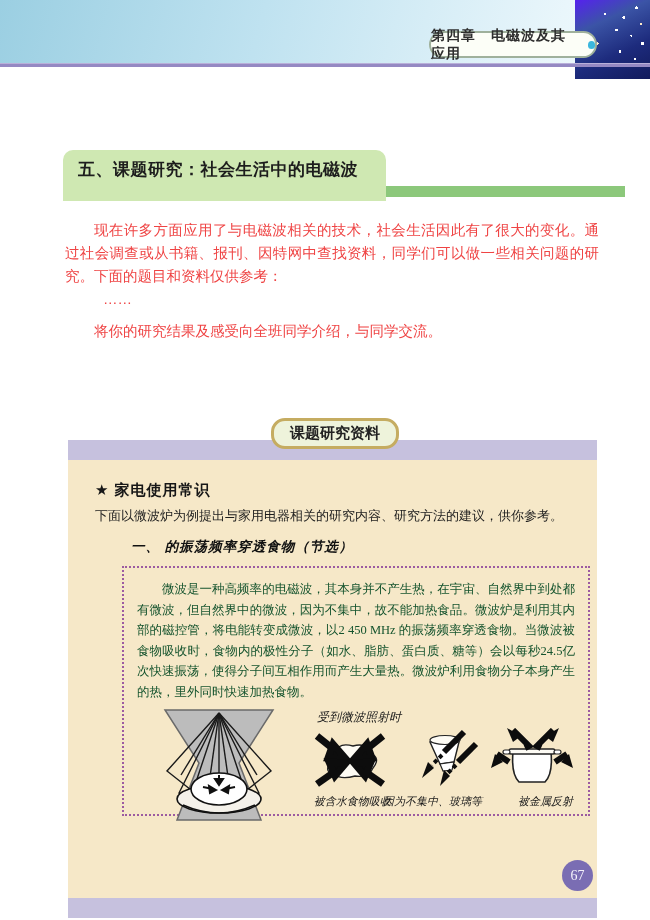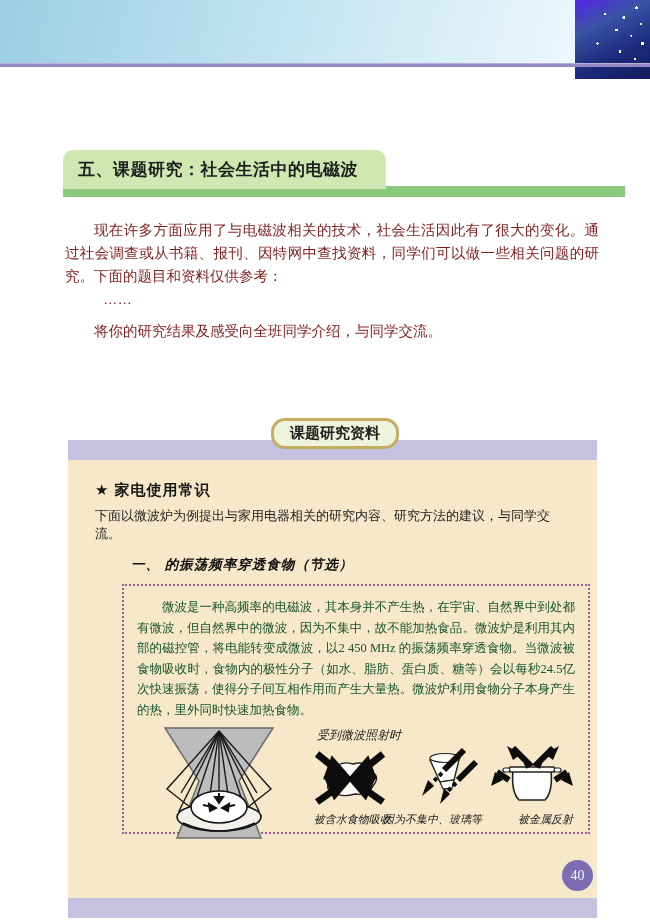--- a/index.html
+++ b/index.html
@@ -36,32 +36,32 @@
     background:#fcfef7; border:2px solid #9fb19c; border-radius:15px;
     display:flex; align-items:center; justify-content:center; gap:7px;
     font-size:14px; font-weight:bold; color:#2e2e2e; letter-spacing:1px;
   }
   .chapter-dot{ width:8px; height:8px; border-radius:50%; background:#3bb7de; }
 
   
   .section-title-box{
     position:absolute; top:150px; left:63px; z-index:2;
     background:#cfe8b2; border-radius:10px 10px 0 0;
-    padding:8px 28px 8px 15px;
+    padding:8px 28px 20px 15px;
     font-size:17px; font-weight:bold; color:#1d1d1d; letter-spacing:0.5px;
   }
   .section-bar{
     position:absolute; top:186px; left:63px; width:562px; height:11px;
     background:#8cc87b;
   }
 
   
   .intro{
     position:absolute; top:219px; left:65px; width:534px;
-    font-size:14.5px; line-height:23px; color:#7f1d1d; text-align:justify;
+    font-size:14.5px; line-height:23px; color:#ef4444; text-align:justify;
   }
   .intro p.lead{ text-indent:2em; }
   .intro .items{ margin-left:27px; }
   .intro .ellipsis{ margin-left:38px; }
   .intro p.closing{ text-indent:2em; margin-top:9px; }
 
   
   .tab-pill{
     position:absolute; top:418px; left:271px; z-index:5;
     background:#eef3db; border:3px solid #c5ac61; border-radius:14px;
@@ -102,41 +102,45 @@
   }
 </style>
 </head>
 <body>
 
 <div class="page">
 
   <div class="header-band"></div>
   <div class="header-photo"></div>
   <div class="header-rule"></div>
+  <div class="chapter-pill">
+    <span>第四章　电磁波及其应用</span>
+    <span class="chapter-dot"></span>
+  </div>
 
   <div class="section-title-box">
     <span>五、课题研究：社会生活中的电磁波</span>
   </div>
   <div class="section-bar"></div>
 
   <div class="intro">
     <p class="lead">现在许多方面应用了与电磁波相关的技术，社会生活因此有了很大的变化。通过社会调查或从书籍、报刊、因特网中查找资料，同学们可以做一些相关问题的研究。下面的题目和资料仅供参考：</p>
     <div class="ellipsis">……</div>
     <p class="closing">将你的研究结果及感受向全班同学介绍，与同学交流。</p>
   </div>
 
   <div class="tab-pill">
     <span>课题研究资料</span>
   </div>
 
   <div class="panel">
     <div class="panel-top-bar"></div>
     <div class="panel-body">
       <div class="panel-heading">★  家电使用常识</div>
-      <div class="panel-sub">下面以微波炉为例提出与家用电器相关的研究内容、研究方法的建议，与同学交流。</div>
+      <div class="panel-sub">下面以微波炉为例提出与家用电器相关的研究内容、研究方法的建议，供你参考。</div>
       <div class="manual-title">一、 的振荡频率穿透食物（节选）</div>
 
       <div class="dotted-box">
         <p class="manual-text">微波是一种高频率的电磁波，其本身并不产生热，在宇宙、自然界中到处都有微波，但自然界中的微波，因为不集中，故不能加热食品。微波炉是利用其内部的磁控管，将电能转变成微波，以2 450 MHz 的振荡频率穿透食物。当微波被食物吸收时，食物内的极性分子（如水、脂肪、蛋白质、糖等）会以每秒24.5亿次快速振荡，使得分子间互相作用而产生大量热。微波炉利用食物分子本身产生的热，里外同时快速加热食物。</p>
 
         <div class="figure-row">
 
           <svg class="oven-diagram" width="132" height="112" viewBox="0 0 132 112">
             <polygon points="12,1 120,1 86,54 108,111 24,111 46,54" fill="#bcbcbc" stroke="#6a6a6a" stroke-width="1.5"></polygon>
             <g stroke="#1a1a1a" stroke-width="1.4" fill="none">
@@ -229,16 +233,16 @@
 
             </div>
           </div>
         </div>
       </div>
     </div>
     <div class="panel-bottom-bar"></div>
   </div>
 
   <div class="page-num">
-    <span>40</span>
+    <span>67</span>
   </div>
 
 </div>
 
 </body></html>

